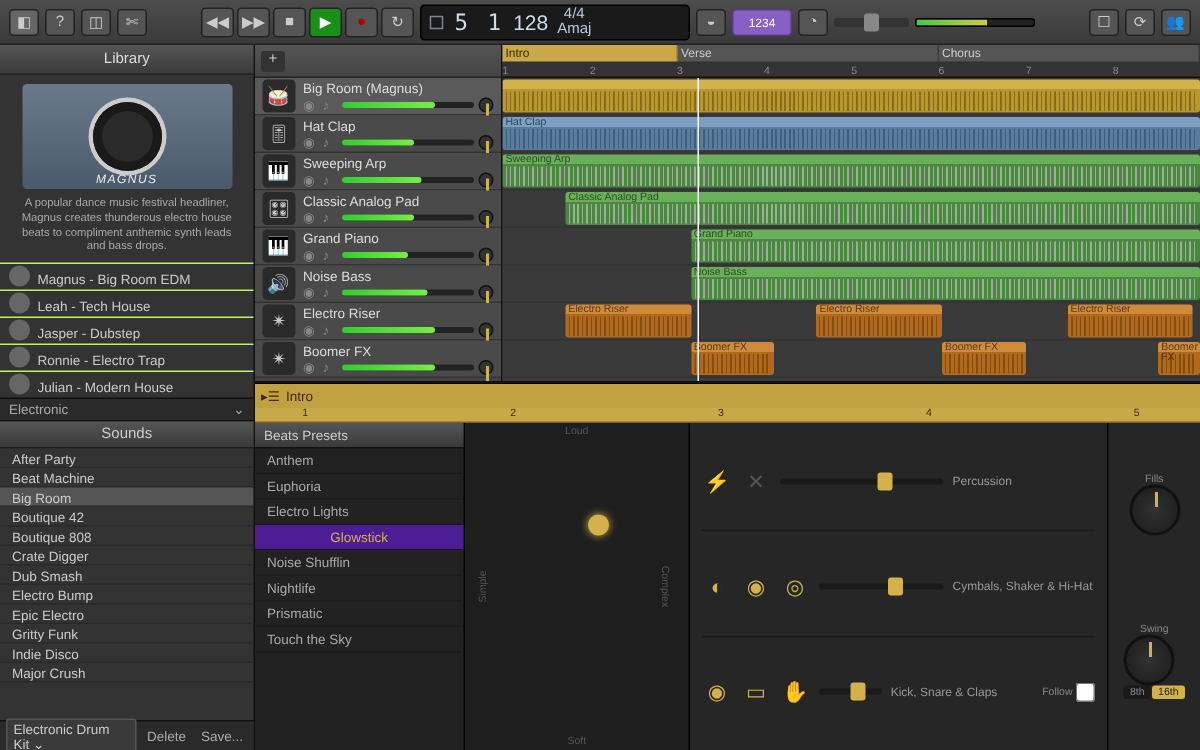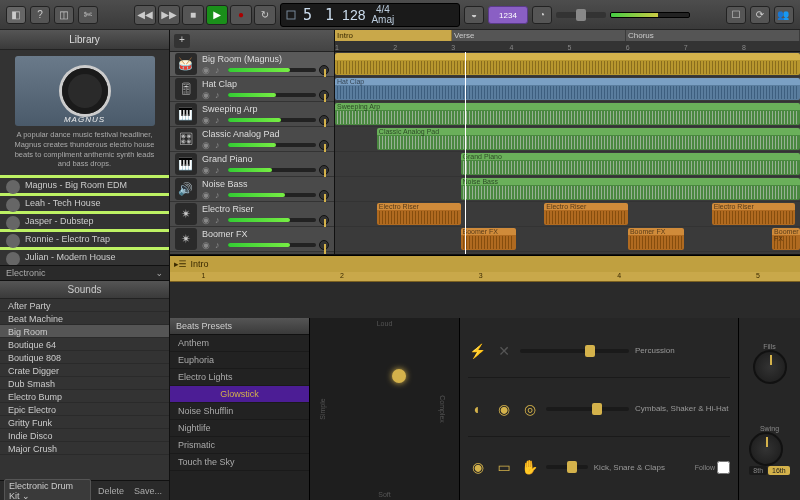--- a/index.html
+++ b/index.html
@@ -25,21 +25,21 @@
   
   .main { flex:1; display:flex; min-height:0;border-radius:23px; }
   
   .library { width:170px; background:#333; border-right:1px solid #111; display:flex; flex-direction:column; }
   .lib-title { text-align:center; font-size:10px; padding:4px 0; color:#ddd; background:linear-gradient(#555,#3a3a3a); border-bottom:1px solid #222; }
   .drummer-img { width:140px; height:70px; margin:6px auto 4px; background:linear-gradient(#6a7a8a,#4a5a6a); border-radius:3px; position:relative; overflow:hidden; }
   .drummer-img::after { content:""; position:absolute; left:50%; top:12px; width:46px; height:46px; margin-left:-23px; border-radius:50%; background:#2a2a2a; box-shadow:0 0 0 6px #1a1a1a inset, 0 0 0 3px #ccc; }
   .drummer-img .name { position:absolute; bottom:2px; left:0; right:0; text-align:center; font-size:8px; color:#eee; letter-spacing:1px; font-style:italic;margin-top:17px;}
   .lib-desc { font-size:7.5px; color:#aaa; text-align:center; padding:0 8px 6px; line-height:1.3; }
   .drummer-list { }
-  .drummer-row { display:flex; align-items:flex-start; gap:5px; padding:2px 6px; height:18px; font-size:9px; color:#ccc; cursor:pointer; border-top:3px solid #bef264;}
+  .drummer-row { display:flex; align-items:flex-end; gap:5px; padding:2px 6px; height:18px; font-size:9px; color:#ccc; cursor:pointer; border-top:1px solid #bef264;}
   .avatar { width:14px; height:14px; border-radius:50%; background:#666; }
   .category-sel { height:16px; background:#2a2a2a; border-top:1px solid #111; border-bottom:1px solid #111; padding:2px 6px; font-size:9px; color:#aaa; display:flex; justify-content:space-between; align-items:center;}
   .sounds-title { text-align:center; background:linear-gradient(#555,#3a3a3a); font-size:10px; padding:3px 0; border-bottom:1px solid #222;}
   .sounds { flex:1; overflow:auto; }
   .sounds div { padding:2px 8px; font-size:9px; color:#ccc; border-bottom:1px solid #2a2a2a; cursor:pointer; height:13px; line-height:11px;}
   .sounds div.sel { background:#555; }
   .lib-footer { height:20px; background:#2a2a2a; border-top:1px solid #111; display:flex; align-items:center; padding:0 4px; gap:4px; font-size:9px;}
   .lib-footer .dd { flex:1; background:#3a3a3a; border:1px solid #555; border-radius:2px; padding:1px 4px;}
   .lib-footer .btn { color:#aaa; cursor:pointer; padding:0 3px;}
   
@@ -76,21 +76,21 @@
   .reg-green { background:linear-gradient(#6ab05a 0 30%,#4a8840 30% 100%); }
   .reg-orange { background:linear-gradient(#d08b3a 0 30%,#b06a20 30% 100%); }
   .playhead { position:absolute; top:0; bottom:0; width:1px; background:#fff; left:28%; z-index:5; }
   .playhead::before { content:""; position:absolute; top:-6px; left:-4px; border:4px solid transparent; border-top:6px solid #eee; }
   
   .editor { flex:1; background:#2a2a2a; display:flex; flex-direction:column; border-top:1px solid #000; }
   .ed-head { height:16px; background:#c0a040; display:flex; align-items:center; padding:0 4px; font-size:9px; color:#3a2a00;}
   .ed-head .region-name { margin-left:4px; }
   .ed-ruler { height:10px; background:#c9a84a; position:relative; font-size:7px; color:#3a2a00; border-bottom:1px solid #7a6020;}
   .ed-ruler span { position:absolute; }
-  .ed-body { flex:1; display:flex;margin-top:36px; }
+  .ed-body { flex:1; display:flex; }
   .presets { width:140px; background:#222; border-right:1px solid #000; display:flex; flex-direction:column; }
   .presets-title { background:linear-gradient(#555,#3a3a3a); padding:3px 6px; font-size:9px; border-bottom:1px solid #111;}
   .presets-list { flex:1; }
   .presets-list div { padding:3px 8px; font-size:9px; color:#aaa; border-bottom:1px solid #1a1a1a; cursor:pointer;}
   .presets-list div.sel { color:#d4b24b; background:#4c1d95;text-align:center;}
   .xy-pad { width:150px; background:#1e1e1e; position:relative; border-right:1px solid #000;}
   .xy-pad .lbl { position:absolute; font-size:7px; color:#555; }
   .xy-pad .lbl.t { top:2px; left:50%; transform:translateX(-50%);}
   .xy-pad .lbl.b { bottom:2px; left:50%; transform:translateX(-50%);}
   .xy-pad .lbl.l { left:2px; top:50%; transform:translateY(-50%) rotate(-90deg);}
@@ -197,21 +197,21 @@
         </div>
       <div class="category-sel">
           <span>Electronic</span>
           <span>⌄</span>
         </div>
       <div class="sounds-title">Sounds</div>
       <div class="sounds" id="sounds-list">
           <div>After Party</div>
           <div>Beat Machine</div>
           <div class="sel">Big Room</div>
-          <div>Boutique 64</div>
+          <div>Boutique 42</div>
           <div>Boutique 808</div>
           <div>Crate Digger</div>
           <div>Dub Smash</div>
           <div>Electro Bump</div>
           <div>Epic Electro</div>
           <div>Gritty Funk</div>
           <div>Indie Disco</div>
           <div>Major Crush</div>
         </div>
       <div class="lib-footer">

